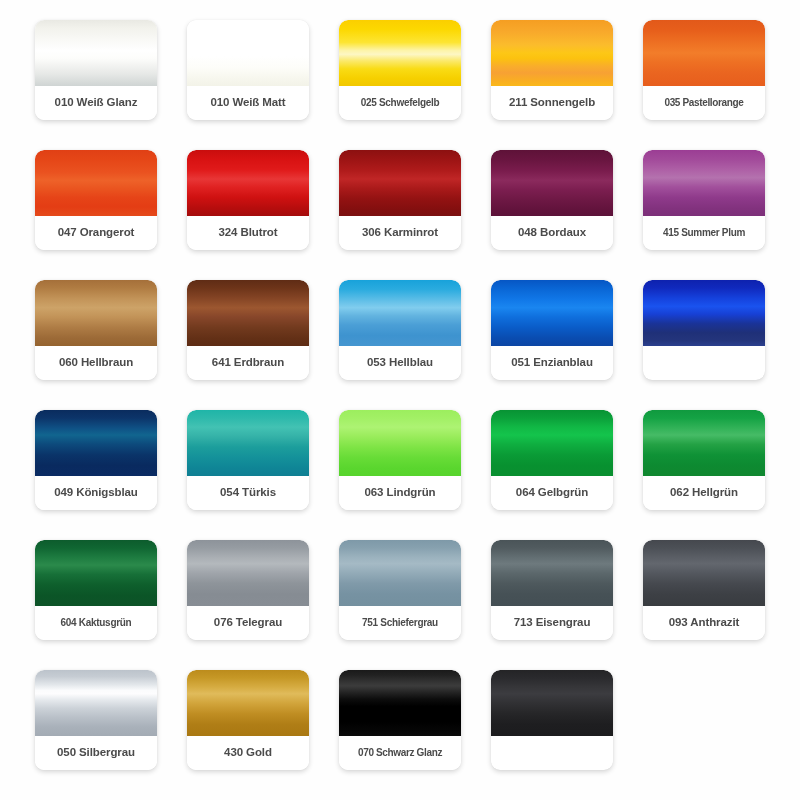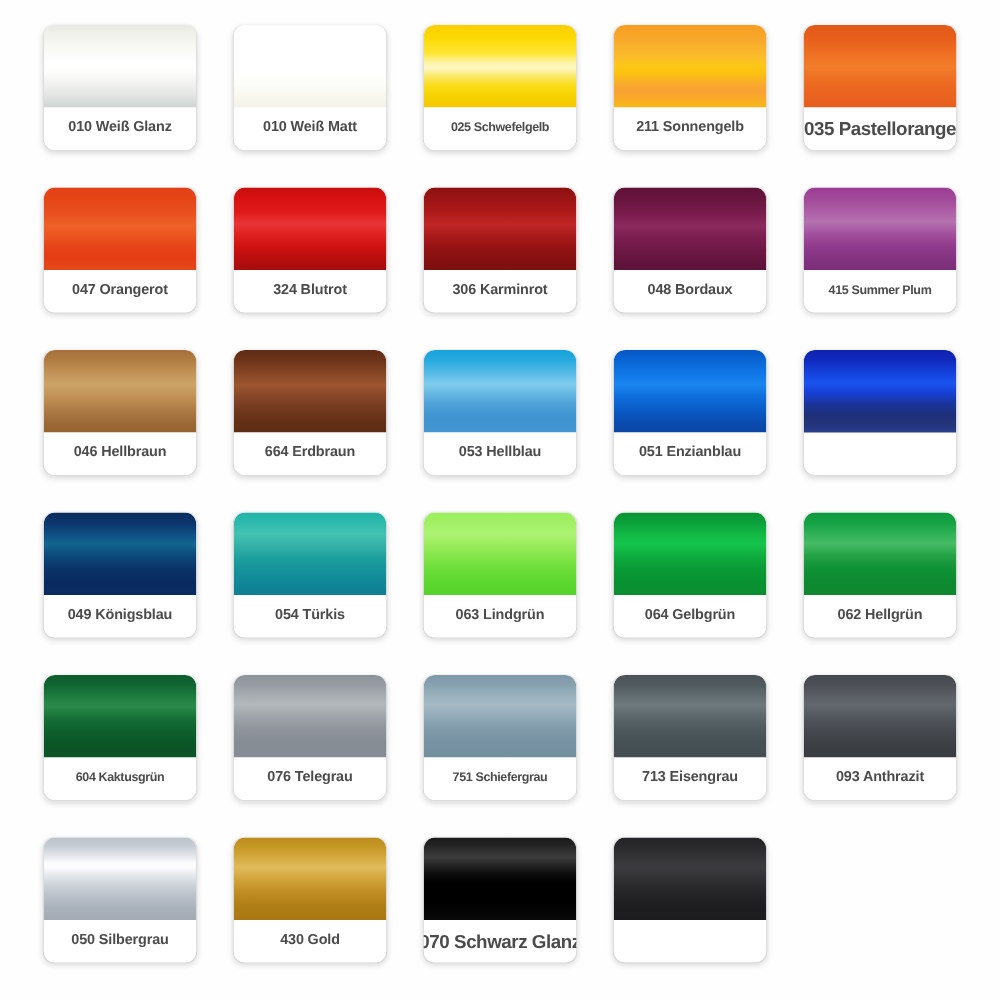--- a/index.html
+++ b/index.html
@@ -65,21 +65,21 @@
     white-space: nowrap;
     background: #ffffff;
   }
 
   .swatch-label.small {
     font-size: 10px;
     letter-spacing: -0.3px;
   }
 
   .swatch-label.tiny {
-    font-size: 15px;
+    font-size: 10px;
     letter-spacing: -0.35px;
   }
 </style>
 </head>
 <body>
 
 <div id="swatch-grid" style="background: rgb(254, 254, 254);">
     <div class="swatch-card">
       <div class="swatch-color" style="background: linear-gradient(rgb(233, 233, 227) 0%, rgb(242, 242, 236) 12%, rgb(255, 255, 255) 46%, rgb(253, 253, 251) 58%, rgb(230, 232, 230) 82%, rgb(207, 212, 211) 100%);"></div>
       <div class="swatch-label">010 Weiß Glanz</div>
@@ -115,25 +115,25 @@
     <div class="swatch-card">
       <div class="swatch-color" style="background: linear-gradient(rgb(94, 18, 56) 0%, rgb(104, 21, 63) 14%, rgb(122, 28, 77) 32%, rgb(139, 42, 93) 46%, rgb(124, 30, 80) 60%, rgb(109, 24, 68) 76%, rgb(98, 19, 60) 90%, rgb(92, 18, 57) 100%);"></div>
       <div class="swatch-label">048 Bordaux</div>
     </div>
     <div class="swatch-card">
       <div class="swatch-color" style="background: linear-gradient(rgb(155, 61, 148) 0%, rgb(162, 74, 154) 14%, rgb(174, 96, 166) 30%, rgb(180, 114, 174) 42%, rgb(162, 80, 156) 56%, rgb(143, 58, 139) 72%, rgb(130, 50, 126) 88%, rgb(124, 48, 121) 100%);"></div>
       <div class="swatch-label small">415 Summer Plum</div>
     </div>
     <div class="swatch-card">
       <div class="swatch-color" style="background: linear-gradient(rgb(165, 112, 58) 0%, rgb(176, 124, 66) 12%, rgb(194, 147, 88) 28%, rgb(205, 163, 104) 42%, rgb(194, 147, 88) 56%, rgb(174, 124, 69) 72%, rgb(156, 106, 55) 88%, rgb(148, 99, 47) 100%);"></div>
-      <div class="swatch-label">046 Hellbraun</div>
+      <div class="swatch-label">060 Hellbraun</div>
     </div>
     <div class="swatch-card">
       <div class="swatch-color" style="background: linear-gradient(rgb(95, 44, 21) 0%, rgb(109, 52, 25) 12%, rgb(133, 69, 37) 28%, rgb(156, 87, 48) 42%, rgb(135, 70, 42) 56%, rgb(114, 58, 30) 72%, rgb(99, 48, 22) 88%, rgb(93, 44, 20) 100%);"></div>
-      <div class="swatch-label">664 Erdbraun</div>
+      <div class="swatch-label">641 Erdbraun</div>
     </div>
     <div class="swatch-card">
       <div class="swatch-color" style="background: linear-gradient(rgb(24, 162, 218) 0%, rgb(42, 171, 223) 14%, rgb(99, 192, 232) 32%, rgb(129, 205, 238) 42%, rgb(99, 180, 224) 54%, rgb(75, 159, 214) 68%, rgb(62, 147, 207) 84%, rgb(69, 150, 208) 100%);"></div>
       <div class="swatch-label">053 Hellblau</div>
     </div>
     <div class="swatch-card">
       <div class="swatch-color" style="background: linear-gradient(rgb(6, 86, 196) 0%, rgb(10, 103, 214) 14%, rgb(17, 120, 232) 30%, rgb(26, 134, 240) 42%, rgb(15, 111, 221) 56%, rgb(10, 92, 200) 72%, rgb(10, 76, 176) 88%, rgb(12, 70, 164) 100%);"></div>
       <div class="swatch-label">051 Enzianblau</div>
     </div>
     <div class="swatch-card">

